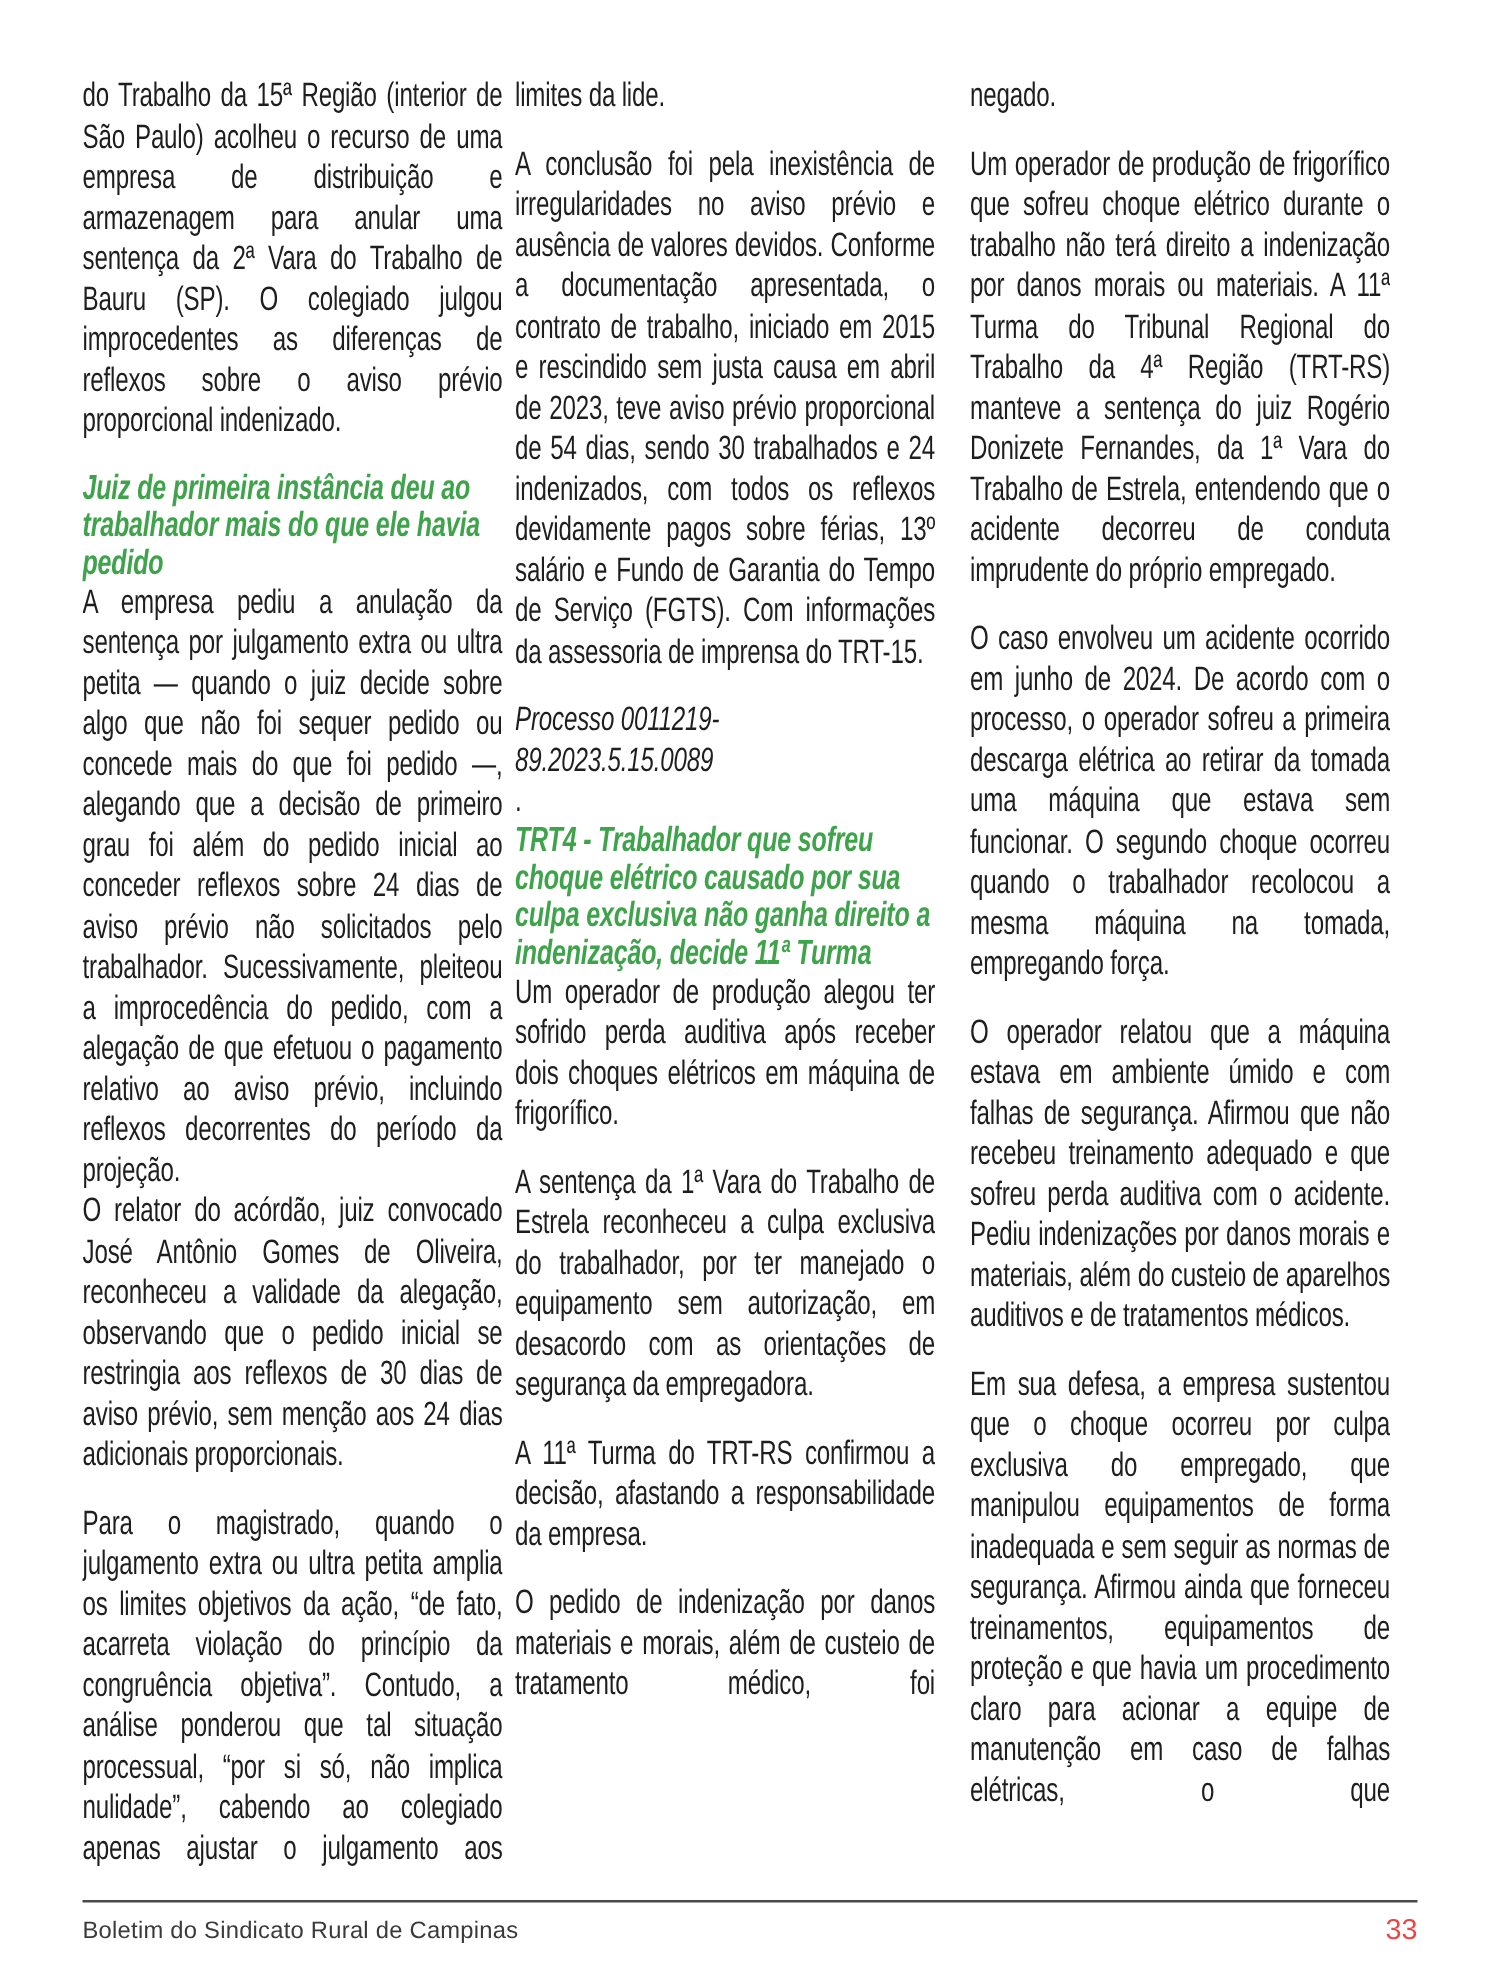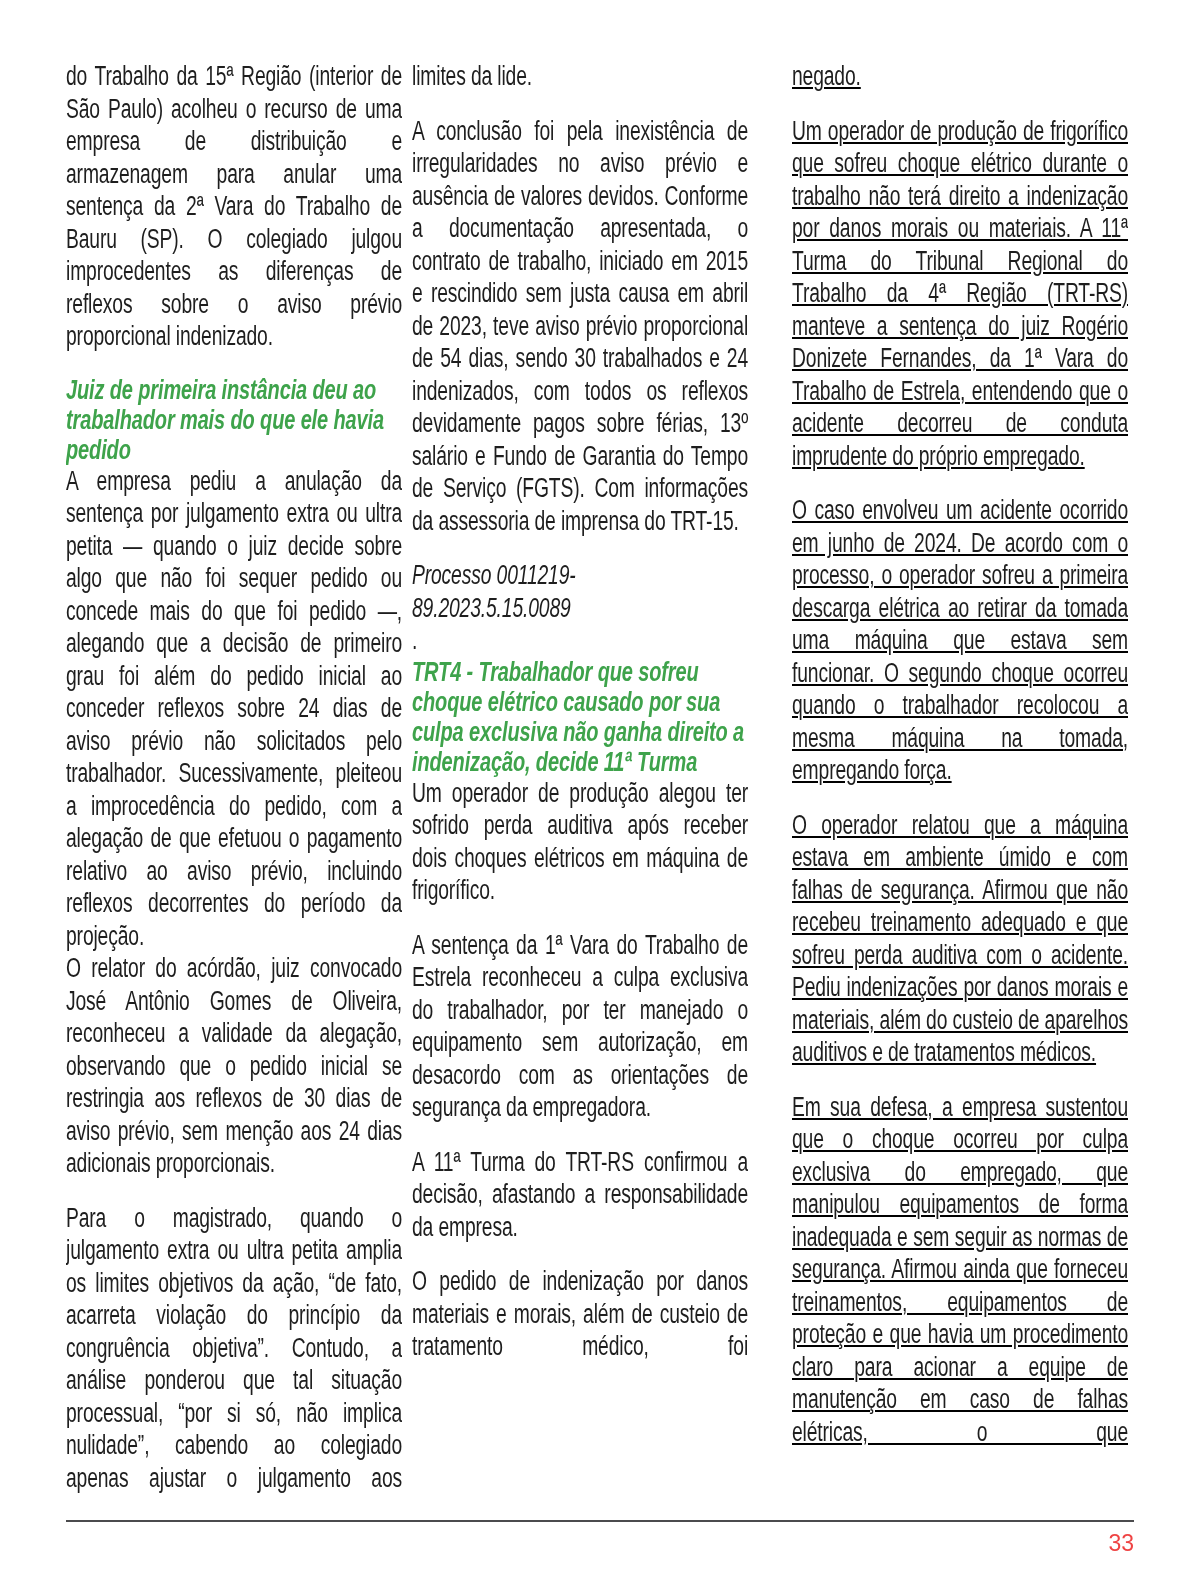--- a/index.html
+++ b/index.html
@@ -17,21 +17,21 @@
   }
   .col {
     position: absolute;
     top: 60px;
     width: 336px;
     height: 1452px;
     overflow: hidden;
   }
   .col-1 { left: 66px; }
   .col-2 { left: 412px; }
-  .col-3 { left: 792px; text-decoration: underline; }
+  .col-3 { left: 776px; }
   .col-scale {
     width: 470px;
     transform: scaleX(0.715);
     transform-origin: 0 0;
   }
   .b {
     margin: 0 0 22px 0;
     font-size: 27px;
     line-height: 32.5px;
     text-align: justify;
@@ -110,15 +110,16 @@
     <div class="col-scale">
       <p class="b">negado.</p>
       <p class="b">Um operador de produção de frigorífico que sofreu choque elétrico durante o trabalho não terá direito a indenização por danos morais ou materiais. A 11ª Turma do Tribunal Regional do Trabalho da 4ª Região (TRT-RS) manteve a sentença do juiz Rogério Donizete Fernandes, da 1ª Vara do Trabalho de Estrela, entendendo que o acidente decorreu de conduta imprudente do próprio empregado.</p>
       <p class="b">O caso envolveu um acidente ocorrido em junho de 2024. De acordo com o processo, o operador sofreu a primeira descarga elétrica ao retirar da tomada uma máquina que estava sem funcionar. O segundo choque ocorreu quando o trabalhador recolocou a mesma máquina na tomada, empregando força.</p>
       <p class="b">O operador relatou que a máquina estava em ambiente úmido e com falhas de segurança. Afirmou que não recebeu treinamento adequado e que sofreu perda auditiva com o acidente. Pediu indenizações por danos morais e materiais, além do custeio de aparelhos auditivos e de tratamentos médicos.</p>
       <p class="b cont">Em sua defesa, a empresa sustentou que o choque ocorreu por culpa exclusiva do empregado, que manipulou equipamentos de forma inadequada e sem seguir as normas de segurança. Afirmou ainda que forneceu treinamentos, equipamentos de proteção e que havia um procedimento claro para acionar a equipe de manutenção em caso de falhas elétricas, o que</p>
     </div>
   </div>
 
   <div class="footer-rule"></div>
+  <div class="footer-text">Boletim do Sindicato Rural de Campinas</div>
   <div class="page-number">33</div>
 
 </div>
 
 </body></html>

